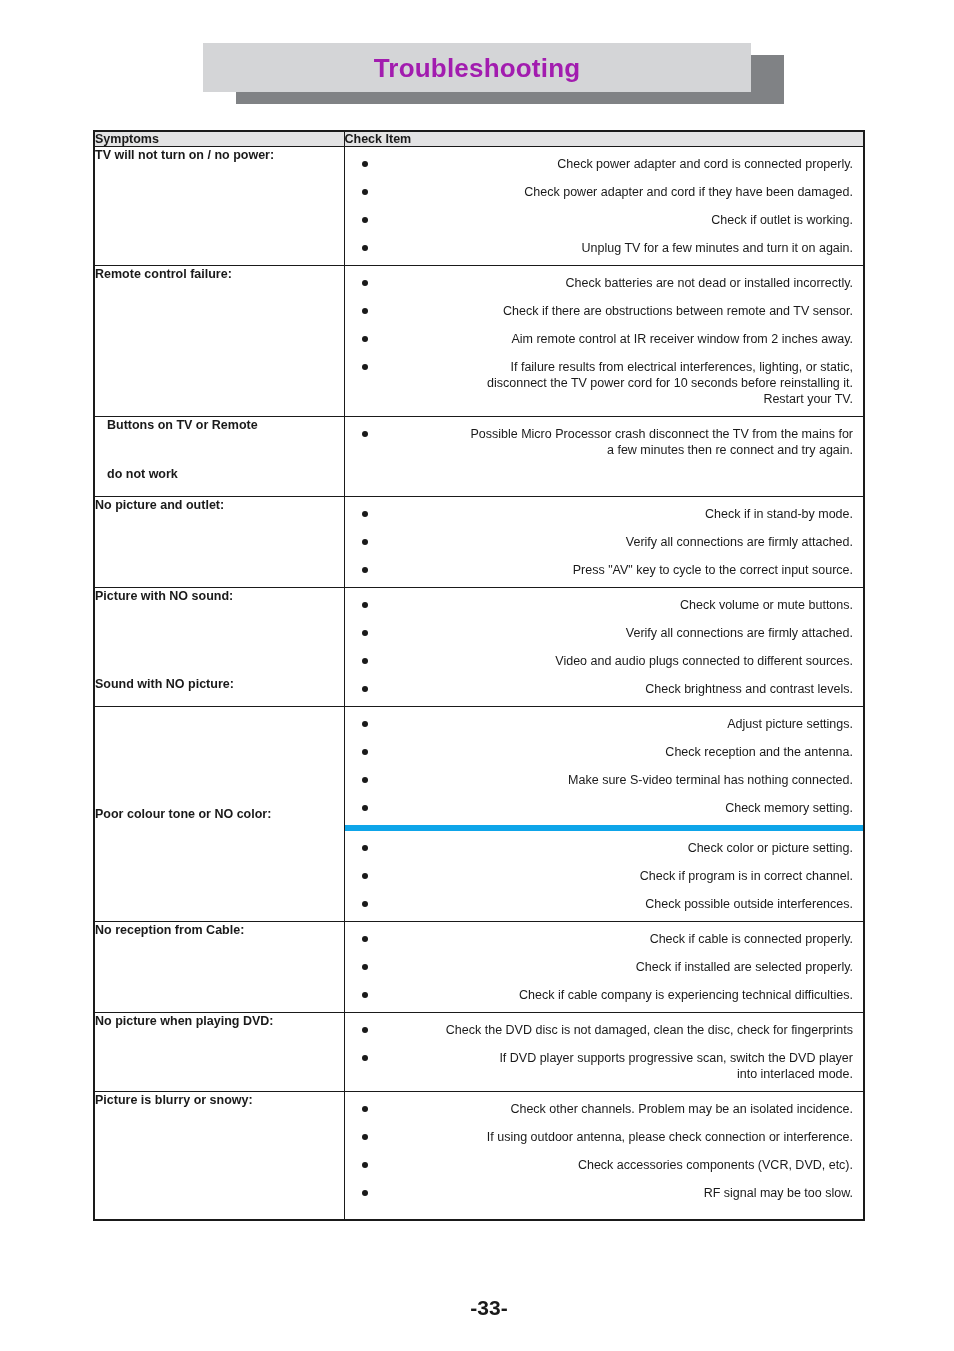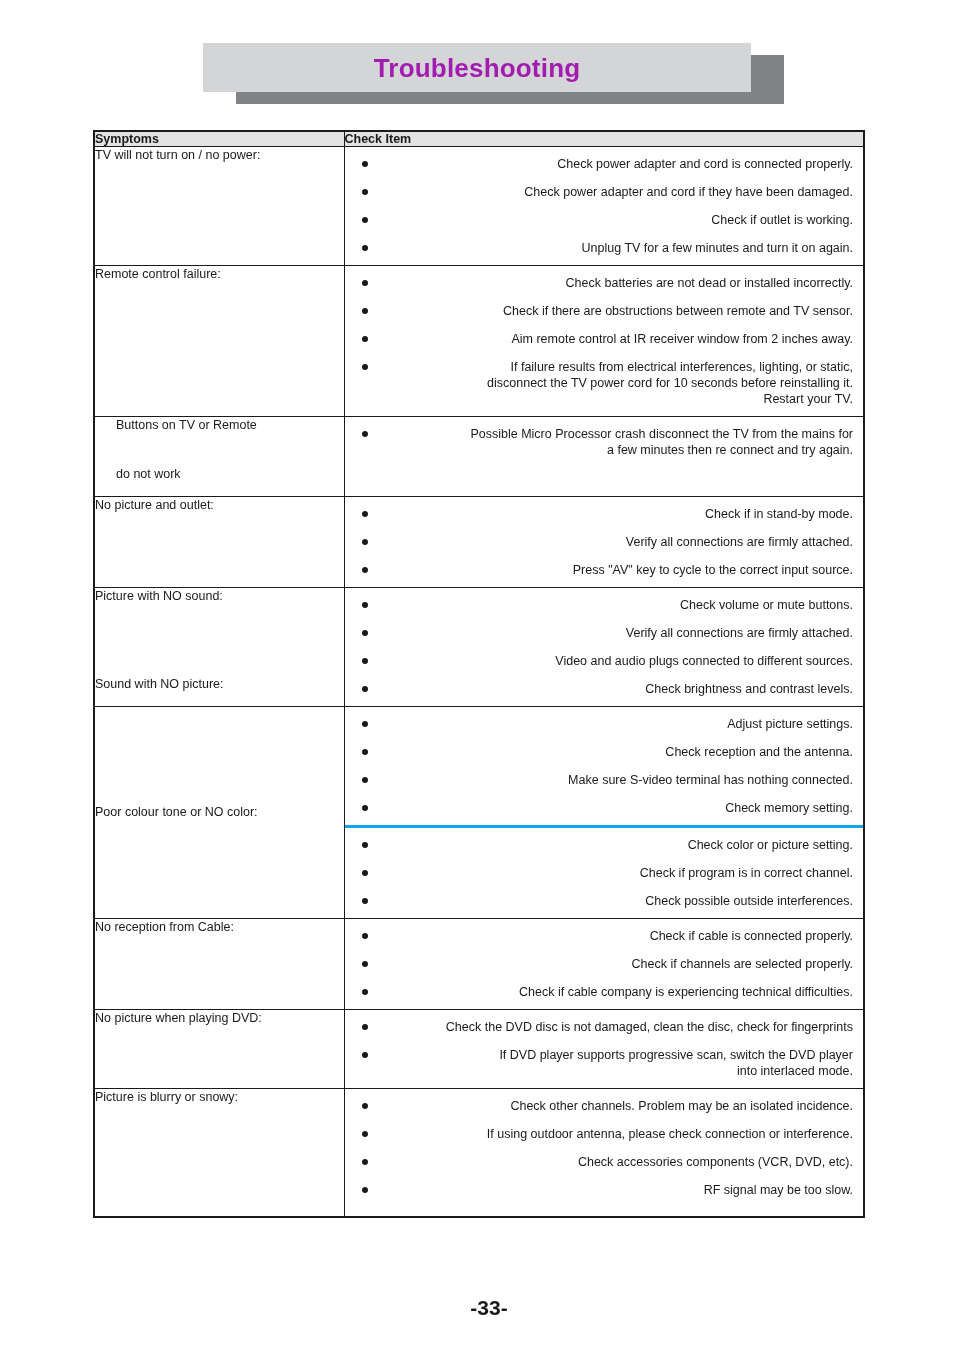--- a/index.html
+++ b/index.html
@@ -78,25 +78,25 @@
     background: #e3e3e4;
     font-size: 12.5px;
     font-weight: bold;
     text-align: left;
     padding: 7px 0 7px 11px;
     border-bottom: 2px solid #1a1a1a;
   }
 
   td.sym {
     font-size: 12.5px;
-    font-weight: normal;
+    font-weight: bold;
     padding: 11px 6px 8px 11px;
     line-height: 1.35;
   }
-  td.sym.indent   { padding-left: 21px; }
+  td.sym.indent   { padding-left: 12px; }
 
   
   .sym-stack {
     height: 100%;
     display: flex;
     flex-direction: column;
   }
   .sym-spacer { flex: 1 1 auto; }
 
   td.chk {
@@ -125,21 +125,21 @@
     background: #1a1a1a;
     border-radius: 50%;
   }
   ul.checks li .cont {
     display: block;
     margin-top: 0;
   }
 
   
   .chk-split {
-    border-top: 3px solid #0ea5e9;
+    border-top: 6px solid #0ea5e9;
   }
 
   
   .page-num {
     position: absolute;
     left: 12px;
     top: 1296px;
     width: 954px;
     text-align: center;
     font-size: 21px;
@@ -257,21 +257,21 @@
             </ul>
           </td>
         </tr>
         <tr style="height: 73px;">
           <td class="sym">
             <div>No reception from Cable:</div>
           </td>
           <td class="chk">
             <ul class="checks">
               <li><span class="bullet"></span><span>Check if cable is connected properly.</span></li>
-              <li><span class="bullet"></span><span>Check if channels are selected properly.</span></li>
+              <li><span class="bullet"></span><span>Check if installed are selected properly.</span></li>
               <li><span class="bullet"></span><span>Check if cable company is experiencing technical difficulties.</span></li>
             </ul>
           </td>
         </tr>
         <tr style="height: 73px;">
           <td class="sym">
             <div>No picture when playing DVD:</div>
           </td>
           <td class="chk">
             <ul class="checks">

